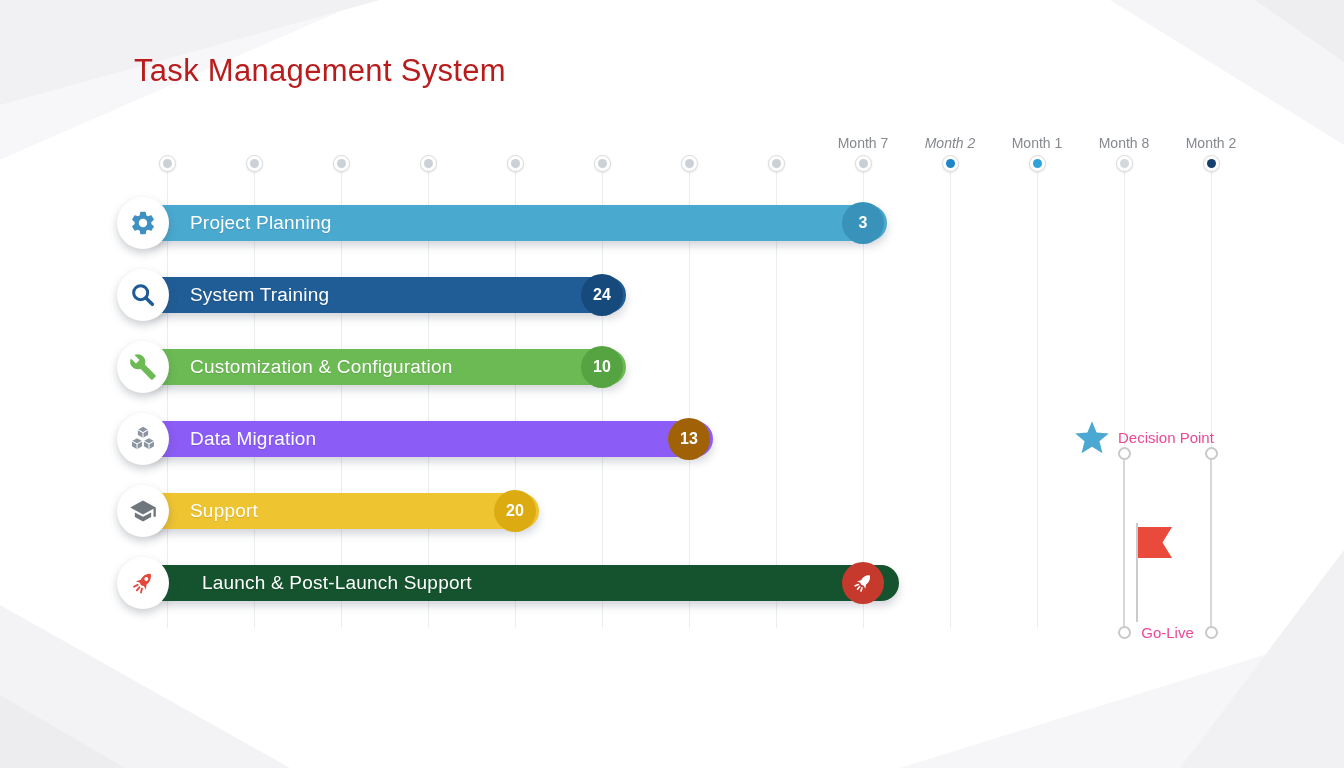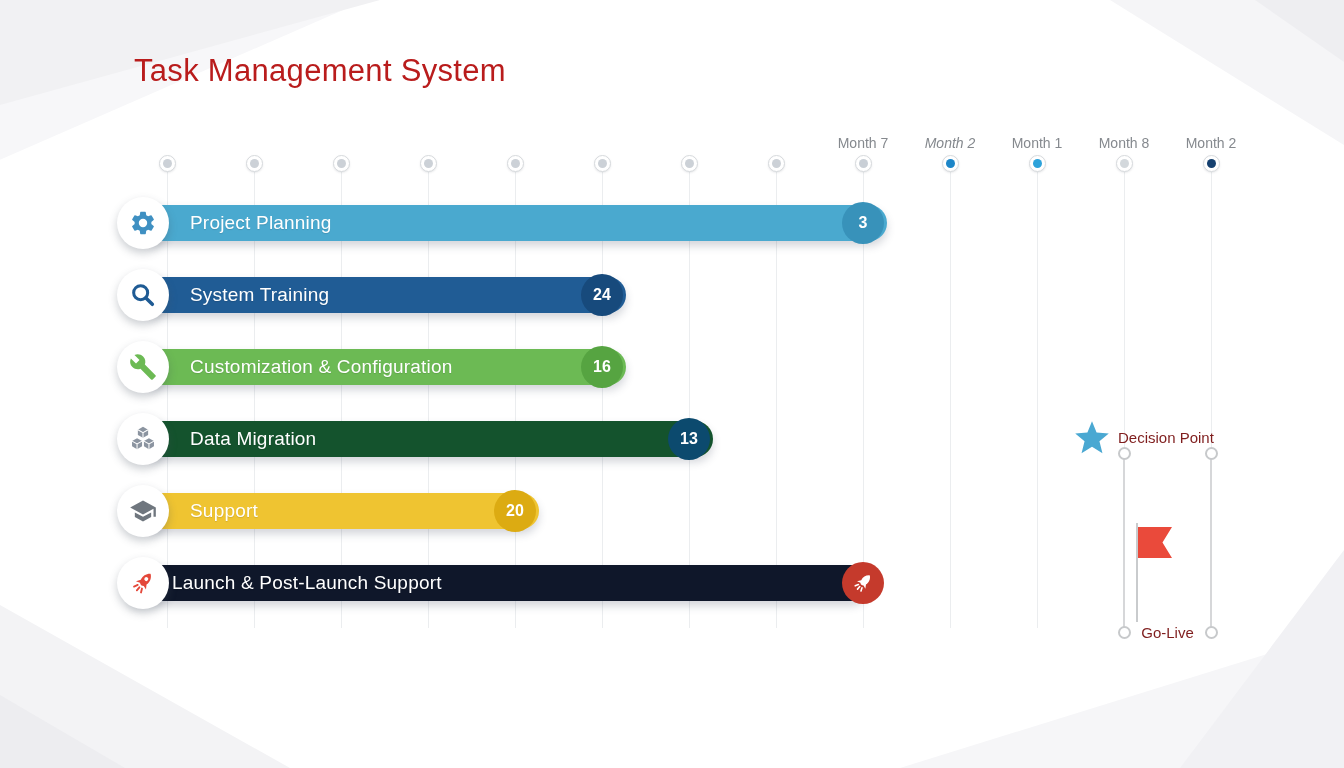--- a/index.html
+++ b/index.html
@@ -45,21 +45,21 @@
     position:absolute;width:42px;height:42px;border-radius:50%;z-index:4;
     display:flex;align-items:center;justify-content:center;
     color:#ffffff;font-size:16px;font-weight:bold;
   }
   .ann-line{position:absolute;width:2px;background:#d6d7d9;z-index:1;}
   .ann-dot{
     position:absolute;width:13px;height:13px;border-radius:50%;
     background:#ffffff;border:2px solid #c7c9cb;box-sizing:border-box;z-index:2;
   }
   .ann-label{
-    position:absolute;font-size:15px;color:#7f1d1d;white-space:nowrap;z-index:2;
+    position:absolute;font-size:15px;color:#ec4899;white-space:nowrap;z-index:2;
   }
   .flag-pole{position:absolute;width:2px;background:#c9cbcd;z-index:2;}
   .flag{
     position:absolute;width:34px;height:31px;z-index:2;
     clip-path:polygon(0 0,100% 0,72% 50%,100% 100%,0 100%);
   }
   .star-wrap{position:absolute;z-index:2;}
 </style>
 </head>
 <body>
@@ -155,31 +155,31 @@
       <div class="icon-circle" style="left: 117px; top: 269px;">
         <svg width="28" height="28" viewBox="0 0 24 24" xmlns="http://www.w3.org/2000/svg">
           <circle cx="10" cy="10" r="6" fill="none" stroke="#1f5b94" stroke-width="2.6"></circle>
           <line x1="14.5" y1="14.5" x2="20" y2="20" stroke="#1f5b94" stroke-width="3" stroke-linecap="round"></line>
         </svg>
       </div>
       <div class="task-bar" style="left: 150px; top: 349px; width: 476px; background: rgb(108, 186, 84);">
         <div class="bar-label">Customization &amp; Configuration</div>
       </div>
       <div class="badge" style="left: 581px; top: 346px; background: rgb(86, 164, 65);">
-        <span>16</span>
+        <span>10</span>
       </div>
       <div class="icon-circle" style="left: 117px; top: 341px;">
         <svg width="28" height="28" viewBox="0 0 24 24" xmlns="http://www.w3.org/2000/svg">
           <path fill="#6cba54" d="M22.7 19l-9.1-9.1c.9-2.3.4-5-1.5-6.9-2-2-5-2.4-7.4-1.3L9 6 6 9 1.6 4.7C.4 7.1.9 10.1 2.9 12.1c1.9 1.9 4.6 2.4 6.9 1.5l9.1 9.1c.4.4 1 .4 1.4 0l2.3-2.3c.5-.4.5-1.1.1-1.4z"></path>
         </svg>
       </div>
-      <div class="task-bar" style="left: 150px; top: 421px; width: 563px; background: #14532d;">
+      <div class="task-bar" style="left: 150px; top: 421px; width: 563px; background: #8b5cf6;">
         <div class="bar-label">Data Migration</div>
       </div>
-      <div class="badge" style="left: 668px; top: 418px; background: #0c4a6e;">
+      <div class="badge" style="left: 668px; top: 418px; background: #a16207;">
         <span>13</span>
       </div>
       <div class="icon-circle" style="left: 117px; top: 413px;">
         <svg width="28" height="28" viewBox="0 0 24 24" xmlns="http://www.w3.org/2000/svg">
           <g fill="#8b94a0">
             <path d="M12 1.6l4.4 2.5v4.4L12 11 7.6 8.5V4.1z"></path>
             <path d="M6.9 11.4l4.3 2.4v4.4l-4.3 2.5-4.3-2.5v-4.4z"></path>
             <path d="M17.1 11.4l4.3 2.4v4.4l-4.3 2.5-4.3-2.5v-4.4z"></path>
           </g>
           <g stroke="#ffffff" stroke-width=".9" fill="none">
@@ -193,21 +193,21 @@
         <div class="bar-label">Support</div>
       </div>
       <div class="badge" style="left: 494px; top: 490px; background: rgb(220, 171, 18);">
         <span>20</span>
       </div>
       <div class="icon-circle" style="left: 117px; top: 485px;">
         <svg width="28" height="28" viewBox="0 0 24 24" xmlns="http://www.w3.org/2000/svg">
           <path fill="#6f767e" d="M5 13.18v4L12 21l7-3.82v-4L12 17l-7-3.82zM12 3L1 9l11 6 9-4.91V17h2V9L12 3z"></path>
         </svg>
       </div>
-      <div class="task-bar" style="left: 132px; top: 565px; width: 737px; background: #0f172a;">
+      <div class="task-bar" style="left: 162px; top: 565px; width: 737px; background: #14532d;">
         <div class="bar-label">Launch &amp; Post-Launch Support</div>
       </div>
       <div class="badge" style="left: 842px; top: 562px; background: rgb(197, 58, 44);">
         <svg width="24" height="24" viewBox="0 0 24 24" xmlns="http://www.w3.org/2000/svg" style="transform:rotate(42deg)">
           <path fill="#ffffff" d="M12 1.8c2.9 2.1 4.2 5.8 3.2 9.3l2.4 3.6-3.5-1.2c-.6.5-1.4.9-2.1 1-.7-.1-1.5-.5-2.1-1l-3.5 1.2 2.4-3.6c-1-3.5.3-7.2 3.2-9.3z"></path>
           <circle cx="12" cy="7.6" r="1.7" fill="#ffffff"></circle>
           <g stroke="#ffffff" stroke-width="1.6" stroke-linecap="round">
             <path d="M9.6 16.2l-1.5 3.1"></path>
             <path d="M12 16.8v3.4"></path>
             <path d="M14.4 16.2l1.5 3.1"></path>

